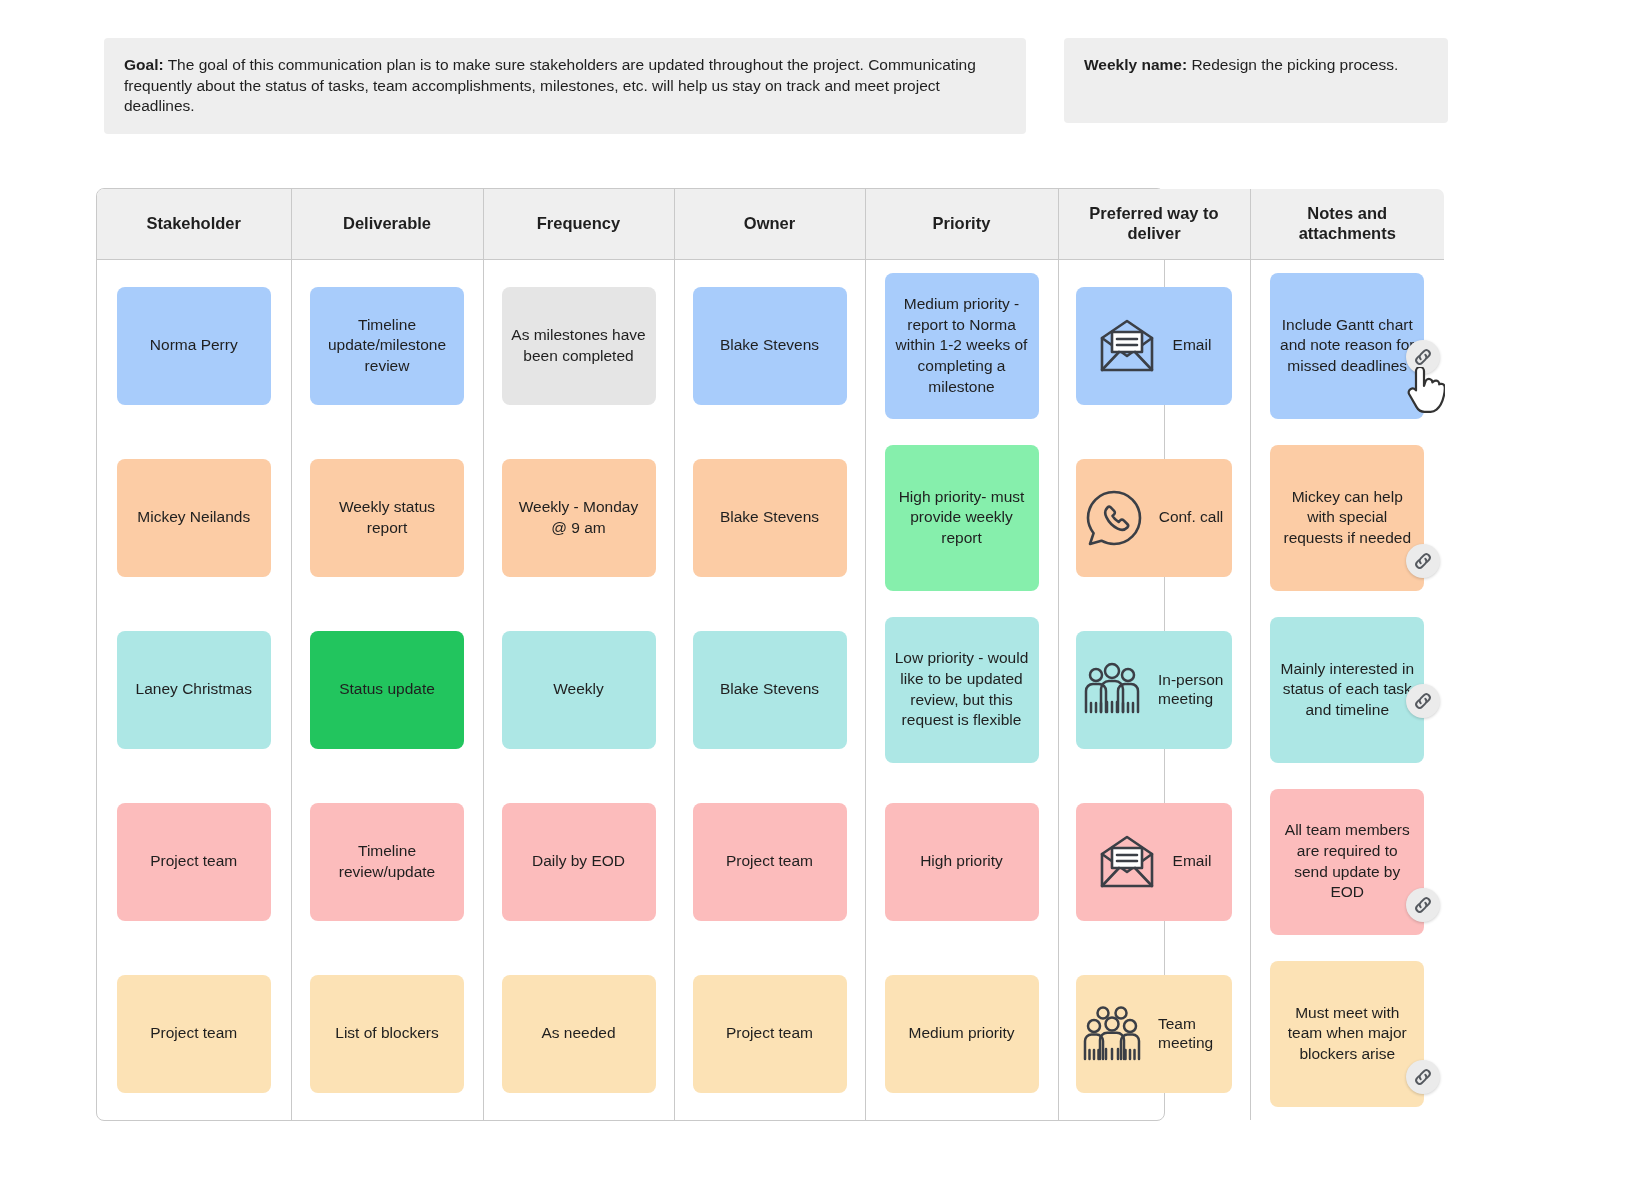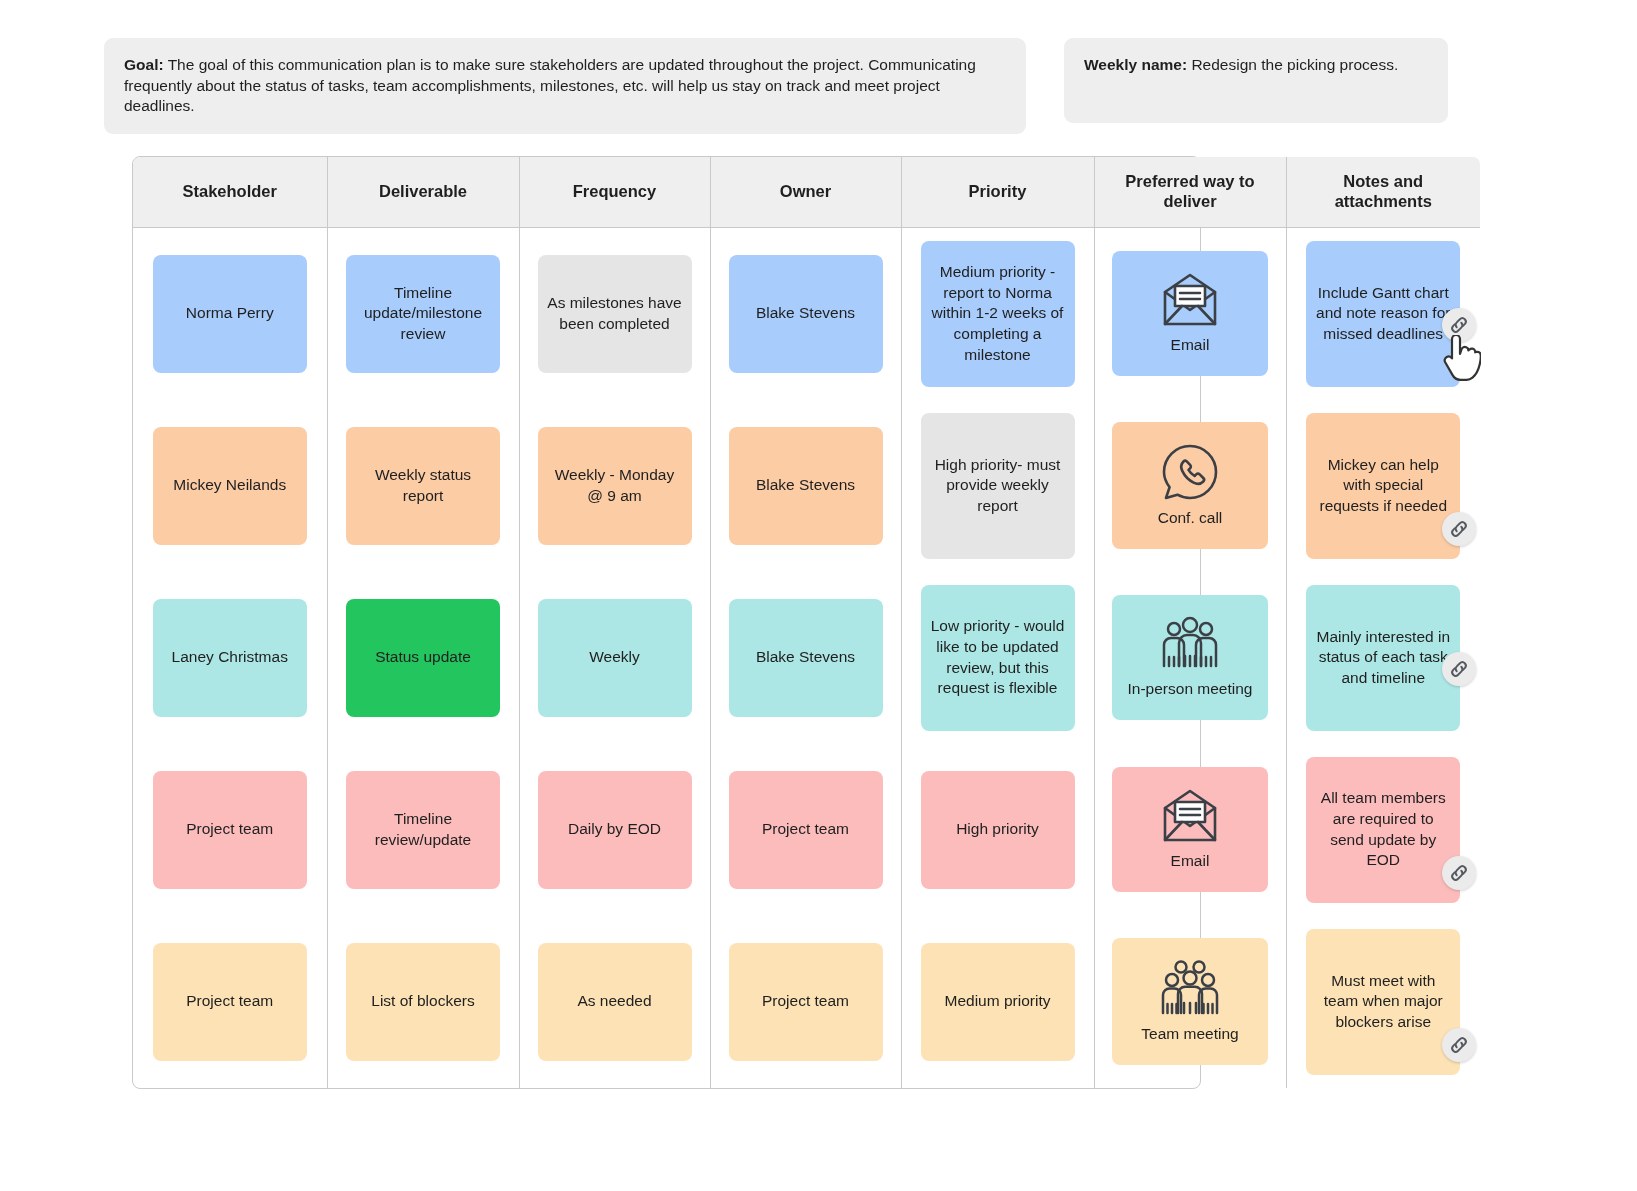--- a/index.html
+++ b/index.html
@@ -16,42 +16,41 @@
   .top-row {
     position: absolute;
     left: 104px; top: 38px;
     width: 1425px;
     display: flex;
     gap: 38px;
     align-items: flex-start;
   }
   .info-box {
     background: #eeeeee;
-    border-radius: 9px;
+    border-radius: 4px;
     padding: 17px 22px 17px 20px;
   }
   .goal-box { width: 922px; min-height: 85px; }
   .project-box { width: 384px; min-height: 85px; }
   .info-text {
     font-size: 15.5px;
     line-height: 1.33;
     color: #1f1f1f;
   }
   .info-text b { font-weight: bold; }
 
   
   .table-wrap {
     position: absolute;
-    left: 96px; top: 156px;
+    left: 96px; top: 188px;
     width: 1069px;
     border: 1px solid #c9c9c9;
     border-radius: 8px;
     background: #ffffff;
     overflow: visible;
-    margin-left: 36px;
   }
   table.plan {
     width: 100%;
     border-collapse: collapse;
     table-layout: fixed;
   }
   table.plan th {
     background: #efefef;
     font-size: 16.5px;
     font-weight: bold;
@@ -104,22 +103,22 @@
   col.c-stakeholder { width: 194px; }
   col.c-deliverable { width: 192px; }
   col.c-frequency   { width: 191px; }
   col.c-owner       { width: 191px; }
   col.c-priority    { width: 193px; }
   col.c-way         { width: 192px; }
   col.c-notes       { width: 194px; }
 
   
   .tile.deliver {
-    flex-direction: column;
-    gap: 8px;
+    flex-direction: row;
+    gap: 16px;
     align-items: center;
     justify-content: center;
     padding: 21px 6px;
   }
   .deliver-icon { flex: 0 0 auto; display: block; }
   .deliver-label {
     font-size: 15.5px;
     line-height: 1.2;
     text-align: left;
     color: #1f1f1f;
@@ -262,21 +261,21 @@
         <div class="tile" style="background:#fccca5">Weekly - Monday @ 9 am</div>
       </div>
             </td>
             <td>
               <div class="cell-inner">
         <div class="tile" style="background:#fccca5">Blake Stevens</div>
       </div>
             </td>
             <td>
               <div class="cell-inner">
-        <div class="tile tall" style="background:#e5e5e5">High priority- must provide weekly report</div>
+        <div class="tile tall" style="background:#86efac">High priority- must provide weekly report</div>
       </div>
             </td>
             <td>
               <div class="cell-inner">
       <div class="tile deliver wide" style="background:#fccca5">
         <svg class="deliver-icon" width="58" height="58" viewBox="0 0 58 58">
     <g fill="none" stroke="#3b3f46" stroke-width="2.6" stroke-linejoin="round" stroke-linecap="round">
       <path d="M29 3 C43.4 3 55 14.6 55 29 C55 43.4 43.4 55 29 55 C24.4 55 20.1 53.8 16.4 51.7 L5 55 L8.6 44.2 C5.4 40 3 34.8 3 29 C3 14.6 14.6 3 29 3 Z"></path>
       <path d="M22.5 18.5 C20 21 19.6 24.6 21.4 28.2 C23.6 32.8 28 37.4 32.6 39.6 C36.2 41.4 39.8 41 42.3 38.5 C43.3 37.5 43.3 36 42.3 35 L38.7 31.4 C37.7 30.4 36.2 30.4 35.2 31.4 L33.6 33 C31.2 31.6 28.9 29.3 27.5 26.9 L29.1 25.3 C30.1 24.3 30.1 22.8 29.1 21.8 L25.5 18.2 C24.6 17.4 23.4 17.6 22.5 18.5 Z"></path>
     </g>

